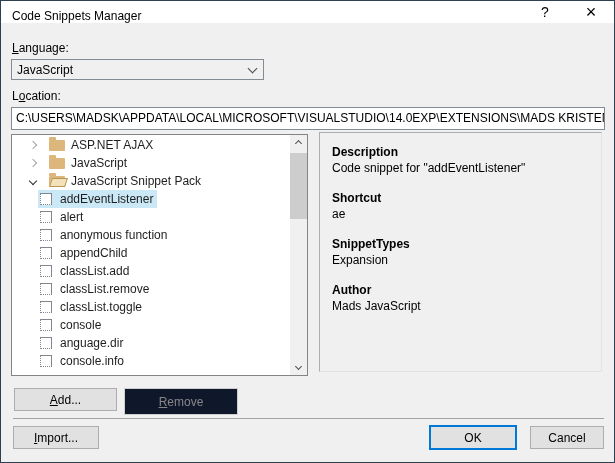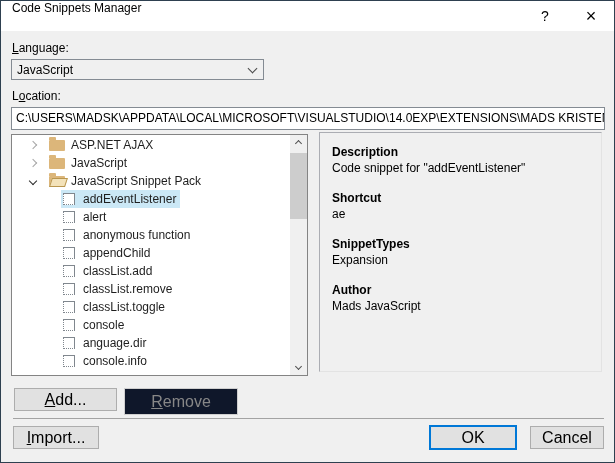--- a/index.html
+++ b/index.html
@@ -4,21 +4,21 @@
 <style>
   html,body { margin:0; padding:0; background:#d4d4d4; }
   * { box-sizing:border-box; }
   .dialog {
     position:relative; width:615px; height:463px;
     background:#f0f0f0; border:1px solid #2e4050;
     font-family:"Liberation Sans", sans-serif; font-size:12px; color:#000;
     overflow:hidden;
   }
   
-  .titlebar { position:absolute; top:0; left:0; right:0; height:30px; background:#ffffff; display:flex; align-items:flex-start;gap:43px; }
+  .titlebar { position:absolute; top:0; left:0; right:0; height:22px; background:#ffffff; display:flex; align-items:flex-end;gap:43px; }
   .title { margin-left:11px; color:#000; }
   .tb-btns { margin-left:auto; display:flex; height:100%; }
   .tb-btn { width:46px; height:100%; display:flex; align-items:center; justify-content:center; color:#000; cursor:default; }
   .tb-btn.help { font-size:14px; }
   .tb-btn.close { font-size:18px; font-weight:300; }
   
   .chev { display:inline-block; width:7px; height:7px; border-top:1.5px solid currentColor; border-right:1.5px solid currentColor; }
   .chev.right { transform:rotate(45deg); }
   .chev.down  { transform:rotate(135deg); }
   .chev.up    { transform:rotate(-45deg); }
@@ -30,21 +30,21 @@
   .combo { position:absolute; left:10px; top:58px; width:253px; height:21px; background:#f0f0f0; border:1px solid #848b93; display:flex; align-items:center; padding:0 7px 0 5px; }
   .combo .value { flex:1; }
   .combo .chev { color:#4a4a4a; margin-top:-3px; }
   
   .textbox { position:absolute; left:10px; top:106px; width:594px; height:23px; background:#ffffff; border:1px solid #848b93; line-height:21px; padding-left:4px; white-space:nowrap; overflow:hidden; }
   
   .tree-panel { position:absolute; left:10px; top:133px; width:297px; height:242px; background:#ffffff; border:1px solid #848484; overflow:hidden; }
   .tree-rows { position:absolute; top:1px; left:0; right:17px; }
   .tree-row { display:flex; align-items:center; height:18px; white-space:nowrap; color:#1e1e1e; }
   .tree-row.root { padding-left:15px; }
-  .tree-row.child { padding-left:49px; }
+  .tree-row.child { padding-left:26px; }
   .twisty { width:12px; display:flex; justify-content:center; margin-right:10px; }
   .twisty .chev { width:6px; height:6px; }
   .twisty.collapsed { color:#a6a6a6; }
   .twisty.expanded { color:#2b2b2b; }
   .row-body { display:flex; align-items:center; height:18px; padding:0 4px 0 2px; }
   .row-body.selected { background:var(--selection,#cbe8f6); }
   .lbl { margin-left:6px; }
   .child .lbl { margin-left:8px; }
   
   .icon-folder { position:relative; width:16px; height:11px; background:var(--folder,#dcb67a); border-radius:1px; flex:none; }
@@ -57,21 +57,21 @@
   .sb-btn { position:absolute; left:0; width:17px; height:17px; display:flex; align-items:center; justify-content:center; color:#505050; }
   .sb-btn.up { top:0; }
   .sb-btn.down { bottom:0; }
   .sb-thumb { position:absolute; left:0; top:18px; width:17px; height:66px; background:#cdcdcd; }
   
   .details-panel { position:absolute; left:318px; top:131px; width:283px; height:240px; background:#f0f0f0; border:1px solid; border-color:#abadb3 #e3e3e3 #e3e3e3 #abadb3; padding:12px 12px; overflow:hidden; }
   .det-section { margin-bottom:15px; }
   .det-heading { font-weight:bold; line-height:15px; }
   .det-value { line-height:15px; margin-top:1px; }
   
-  .btn { position:absolute; display:flex; align-items:center; justify-content:center; background:#e1e1e1; border:1px solid #adadad; font-family:"Liberation Sans", sans-serif; font-size:16px; color:#000; cursor:default; }
+  .btn { position:absolute; display:flex; align-items:center; justify-content:center; background:#e1e1e1; border:1px solid #adadad; font-family:"Liberation Sans", sans-serif; font-size:12px; color:#000; cursor:default; }
   .btn-add { left:13px; top:387px; width:103px; height:23px; }
   .btn-remove { left:123px; top:387px; width:114px; height:27px; background:#0f172a; border-color:#cfcfcf; color:#878787; }
   .separator { position:absolute; left:12px; top:417px; width:591px; height:1px; background:#a3a3a3; }
   .btn-import { left:12px; top:425px; width:86px; height:23px; }
   .btn-ok { left:428px; top:424px; width:88px; height:25px; border:2px solid var(--accent,#0078d7); }
   .btn-cancel { left:529px; top:425px; width:74px; height:23px; }
 </style>
 </head>
 <body>
 

